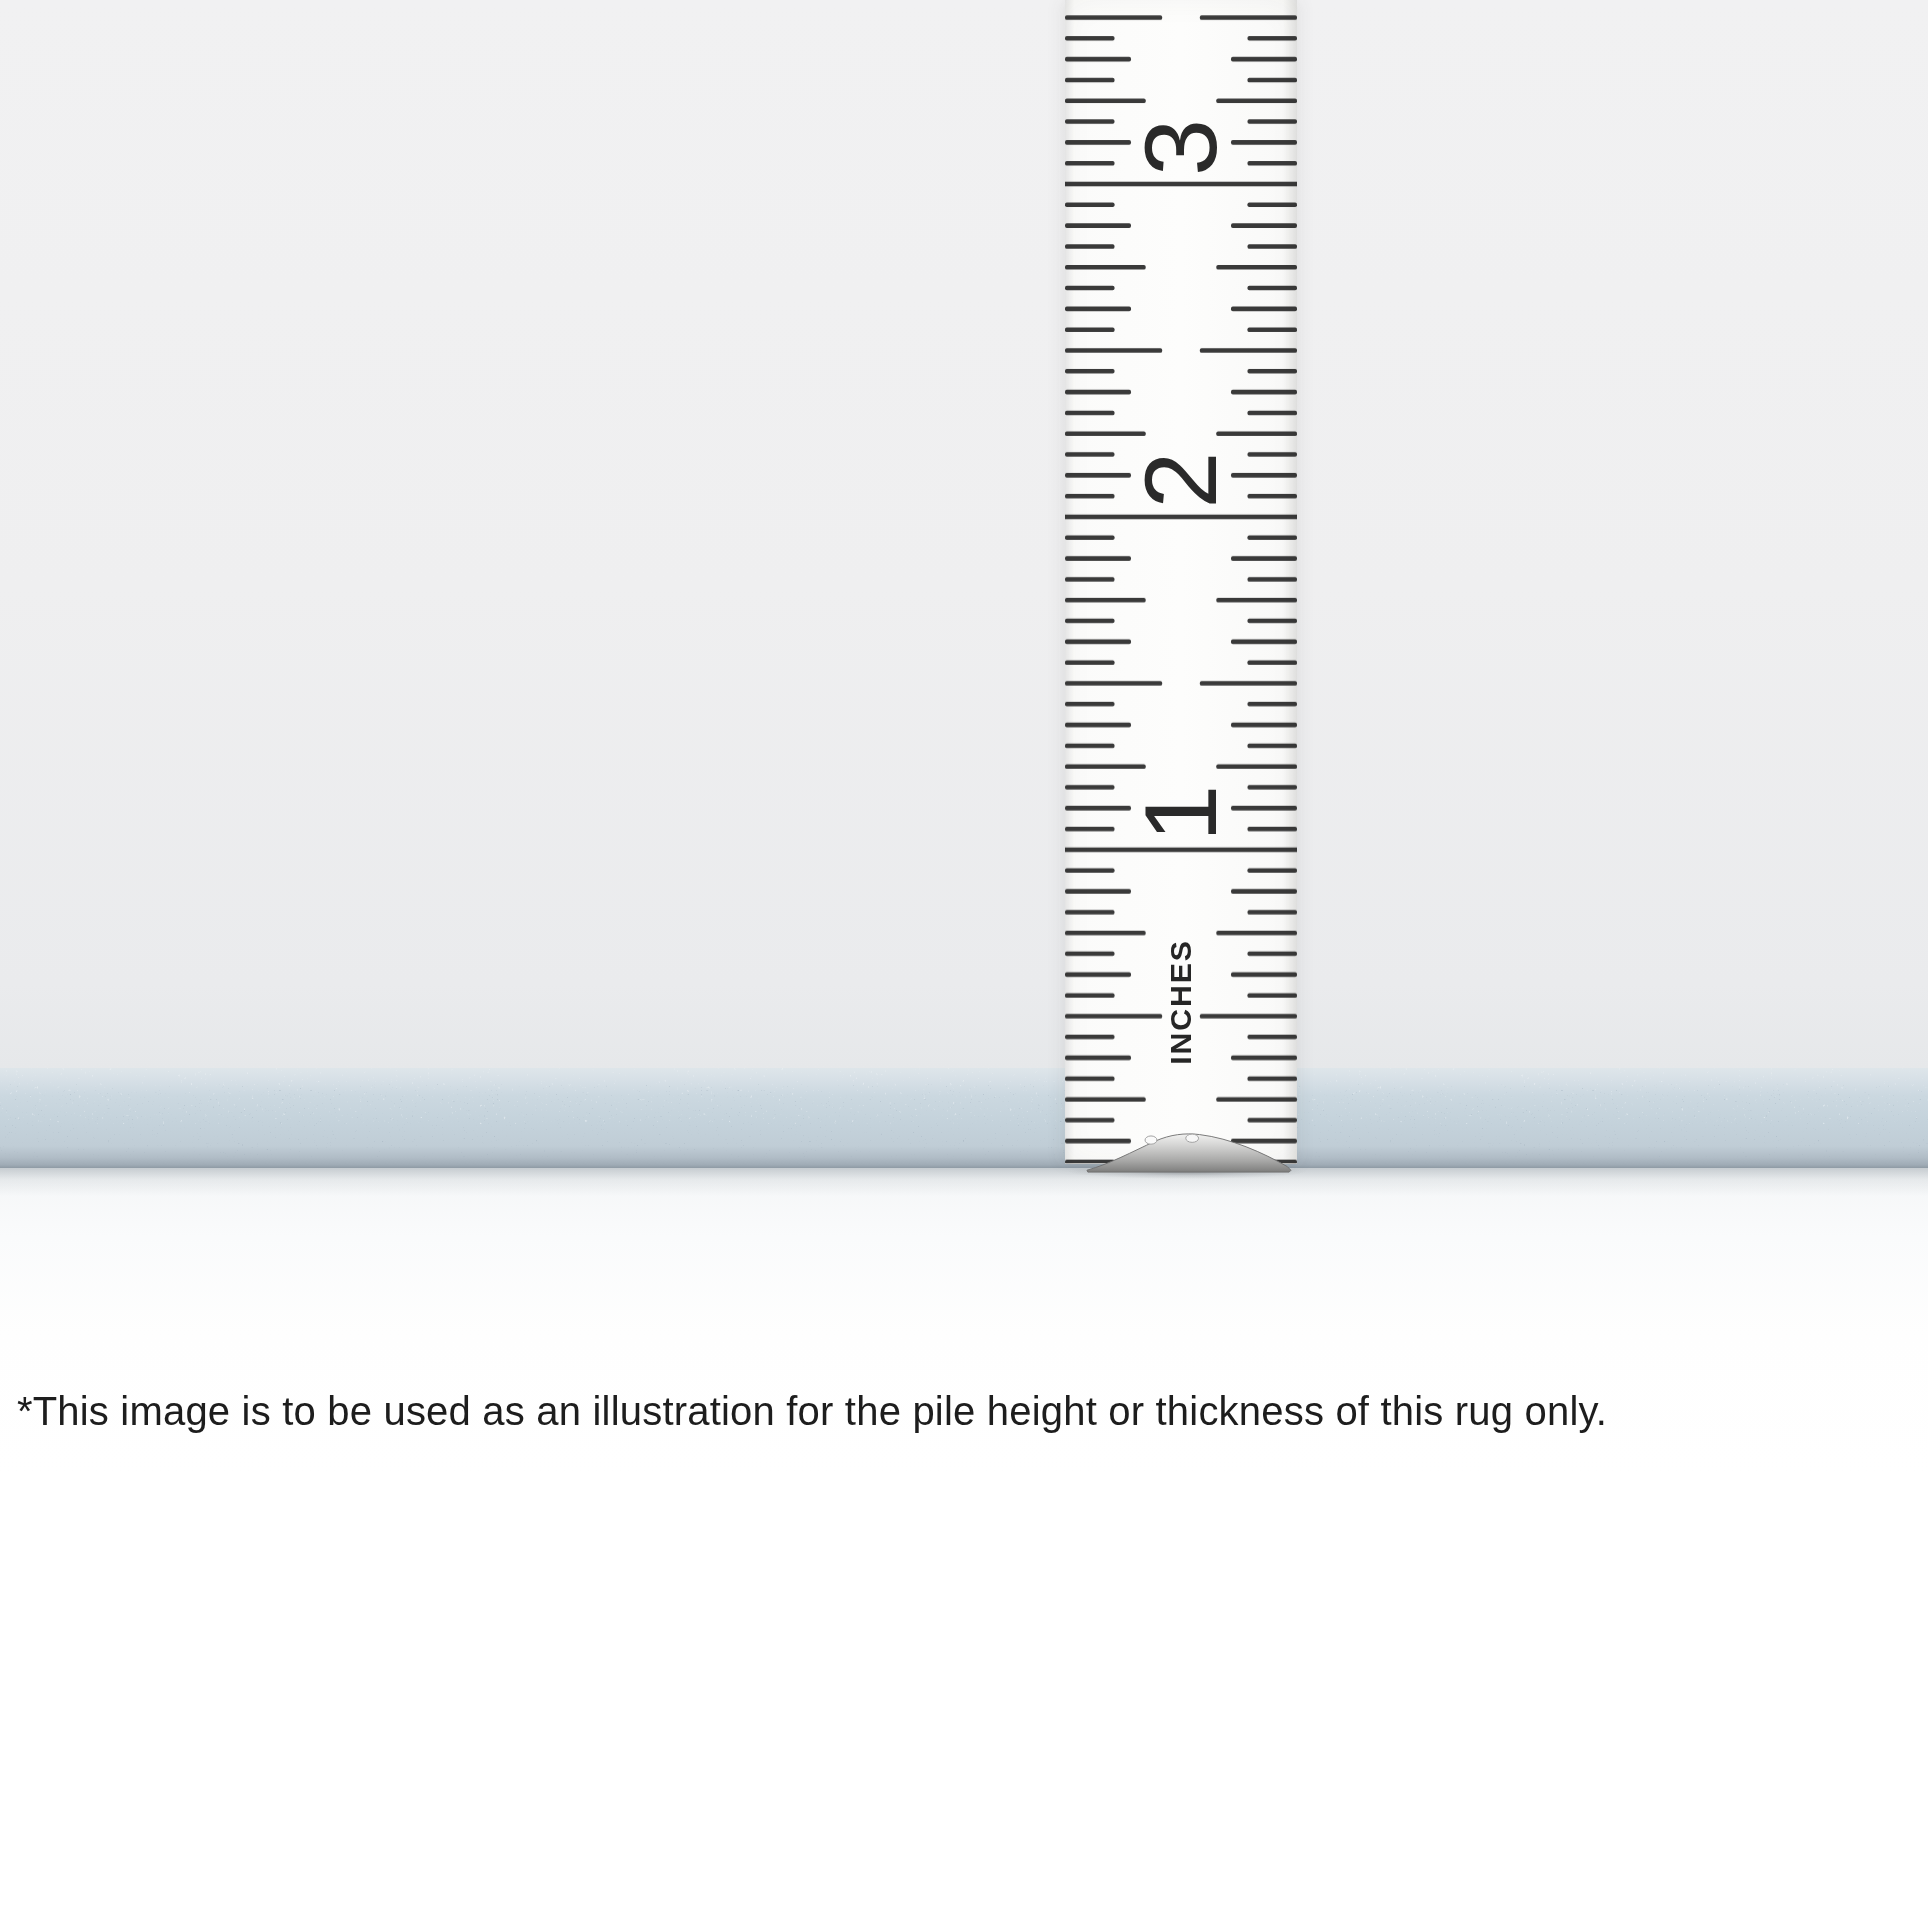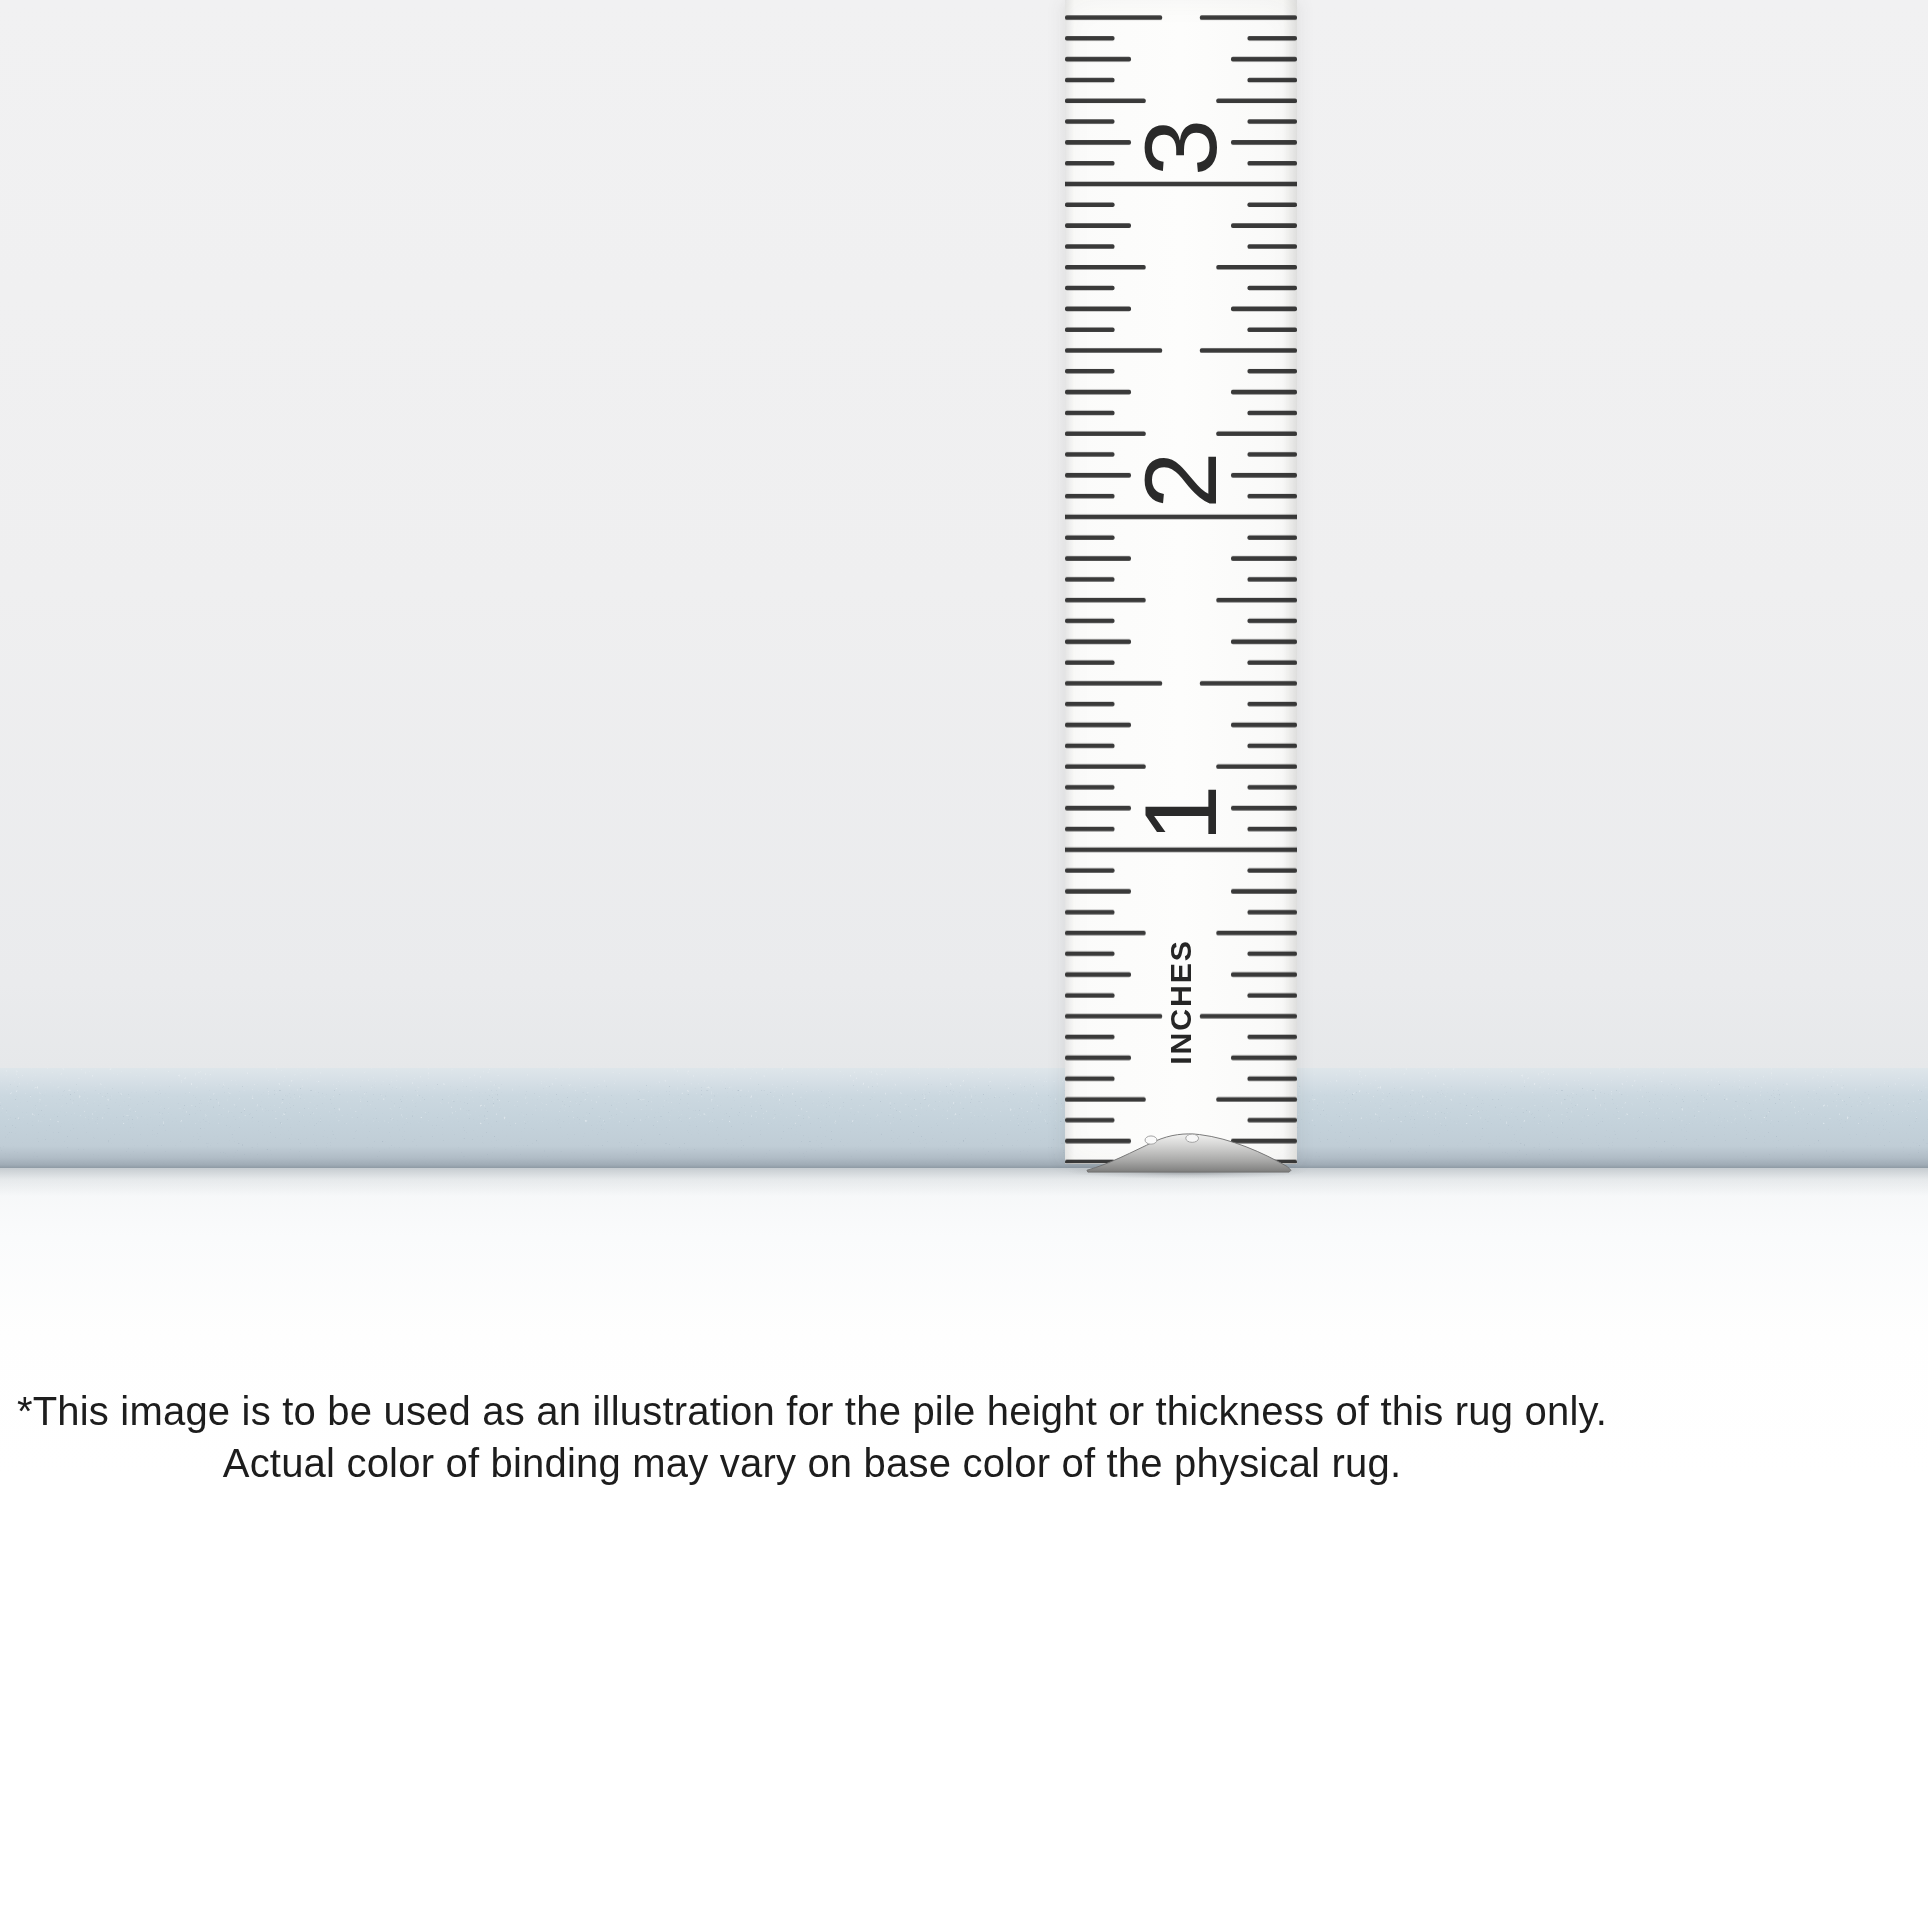--- a/index.html
+++ b/index.html
@@ -172,17 +172,16 @@
         <stop offset="1" stop-color="#7e7e7d"></stop>
       </linearGradient>
     </defs>
     <path d="M 3 44 C 28 37 52 24 78 12 C 94 5 110 3 126 5 C 160 9 196 25 222 40 L 226 44 L 224 46 L 4 46 Z" fill="url(#silver)" stroke="#6f6f6e" stroke-width="1"></path>
     <ellipse cx="73" cy="11" rx="6.5" ry="4.5" fill="#fafafa" stroke="#9a9a9a" stroke-width="1"></ellipse>
     <ellipse cx="118" cy="9" rx="7" ry="4.5" fill="#f7f7f7" stroke="#9a9a9a" stroke-width="1"></ellipse>
   </svg>
 
   <div class="disclaimer">
     <div>*This image is to be used as an illustration for the pile height or thickness of this rug only.</div>
-    <div>Actual color of binding may vary on base color of the physical rug.</div>
   </div>
 
 </div>
 
 
 </body></html>

